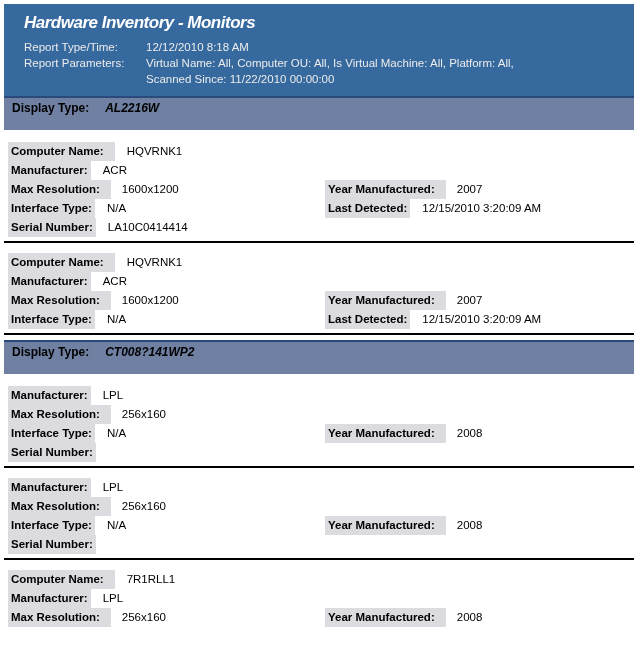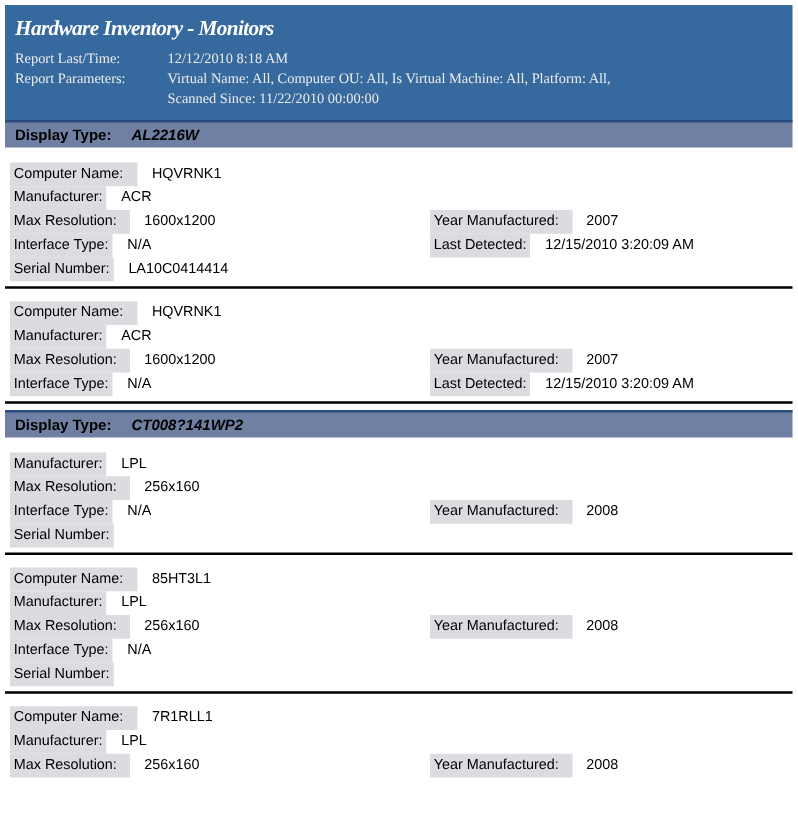--- a/index.html
+++ b/index.html
@@ -10,42 +10,41 @@
     font-family: "Liberation Sans", sans-serif;
     color: #000;
   }
   .page { padding-top: 4px; }
 
   
   .report-header {
     margin: 0 4px;
     background: var(--header-bg, #36699e);
     color: #ececec;
-    padding: 7px 8px 9px 8px;
-    font-family: Liberation Serif, serif;
+    padding: 7px 8px 9px 20px;
   }
   .report-title {
     color: #ffffff;
     font-size: 17px;
     font-weight: bold;
     font-style: italic;
     letter-spacing: -0.5px;
     line-height: 24px;
     margin-bottom: 4px;
   }
   .hdr-row { display: flex; font-size: 11.5px; line-height: 16px; }
   .hdr-label { width: 122px; flex: 0 0 122px; }
   .hdr-value { flex: 1; }
 
   
   .section-bar {
     margin: 0 4px 7px 4px;
     background: var(--bar-bg, #7080a2);
     border-top: 2px solid var(--bar-border, #2a4a7c);
-    height: 22px;
+    height: 34px;
     line-height: 20px;
     padding-left: 8px;
     font-size: 12px;
     font-weight: bold;
     color: #000;
   }
   .section-bar .dt-value {
     font-style: italic;
     margin-left: 16px;
   }
@@ -55,42 +54,42 @@
     position: relative;
     margin: 0 4px 5px 4px;
     padding: 4px 4px 5px 4px;
     border-bottom: 2px solid #000;
   }
   .record.no-rule { border-bottom: none; }
   .row { height: 19px; line-height: 17px; white-space: nowrap; }
   .lbl {
     display: inline-block;
     background: var(--label-bg, #dcdce0);
-    font-weight: normal;
+    font-weight: bold;
     font-size: 11.5px;
     padding: 1px 3px 1px 3px;
   }
   .lbl.wide { padding-right: 11px; }
   .val { font-size: 11.5px; margin-left: 12px; }
   .val.gap { margin-left: 11px; margin-top: 32px; }
   .right-col {
     position: absolute;
-    left: 340px;
+    left: 321px;
     top: 42px;
   }
 </style>
 </head>
 <body>
 
 <div class="page">
 
   <div class="report-header">
     <div class="report-title">Hardware Inventory - Monitors</div>
     <div class="hdr-row">
-      <span class="hdr-label">Report Last/Time:</span>
+      <span class="hdr-label">Report Type/Time:</span>
       <span class="hdr-value">12/12/2010 8:18 AM</span>
     </div>
     <div class="hdr-row">
       <span class="hdr-label">Report Parameters:</span>
       <span class="hdr-value">
         <span>Virtual Name:  All, Computer OU:  All, Is Virtual Machine:  All, Platform:  All,</span><br>
         <span>Scanned Since:  11/22/2010 00:00:00</span>
       </span>
     </div>
   </div>
@@ -130,21 +129,20 @@
     <div class="row"><span class="lbl">Manufacturer:</span><span class="val">LPL</span></div>
     <div class="row"><span class="lbl wide">Max Resolution:</span><span class="val gap">256x160</span></div>
     <div class="row"><span class="lbl">Interface Type:</span><span class="val">N/A</span></div>
     <div class="row"><span class="lbl">Serial Number:</span><span class="val"></span></div>
     <div class="right-col">
       <div class="row"><span class="lbl wide">Year Manufactured:</span><span class="val gap">2008</span></div>
     </div>
   </div>
 
   <div class="record">
-    <div class="row"><span class="lbl wide">Computer Name:</span><span class="val">85HT3L1</span></div>
     <div class="row"><span class="lbl">Manufacturer:</span><span class="val">LPL</span></div>
     <div class="row"><span class="lbl wide">Max Resolution:</span><span class="val gap">256x160</span></div>
     <div class="row"><span class="lbl">Interface Type:</span><span class="val">N/A</span></div>
     <div class="row"><span class="lbl">Serial Number:</span><span class="val"></span></div>
     <div class="right-col">
       <div class="row"><span class="lbl wide">Year Manufactured:</span><span class="val gap">2008</span></div>
     </div>
   </div>
 
   <div class="record no-rule">

